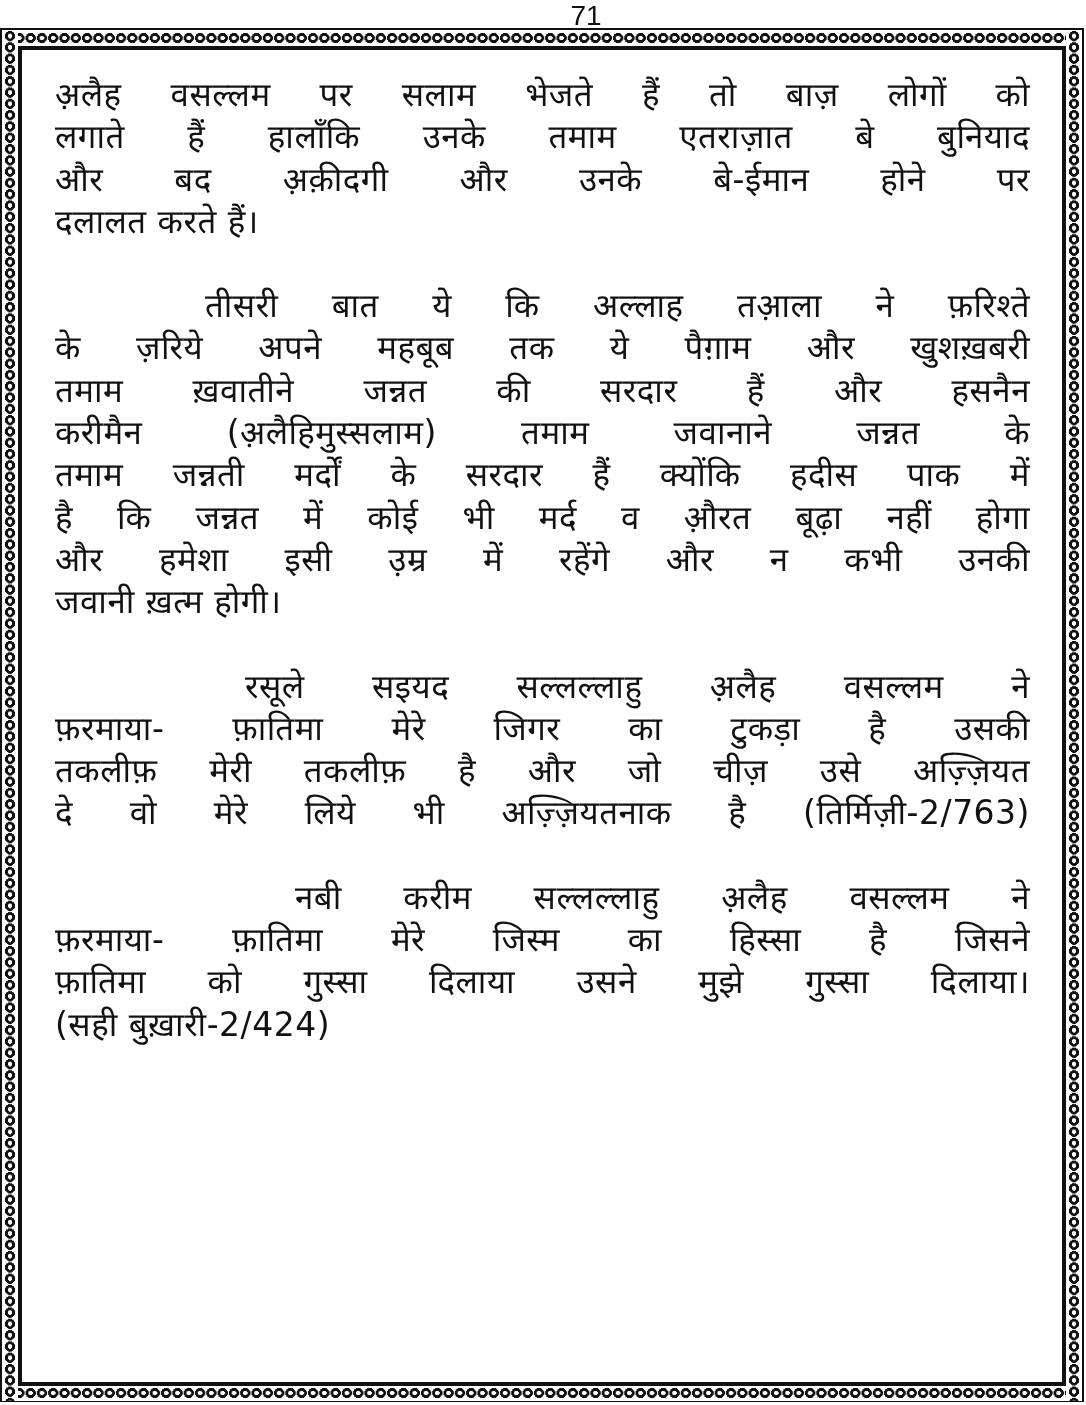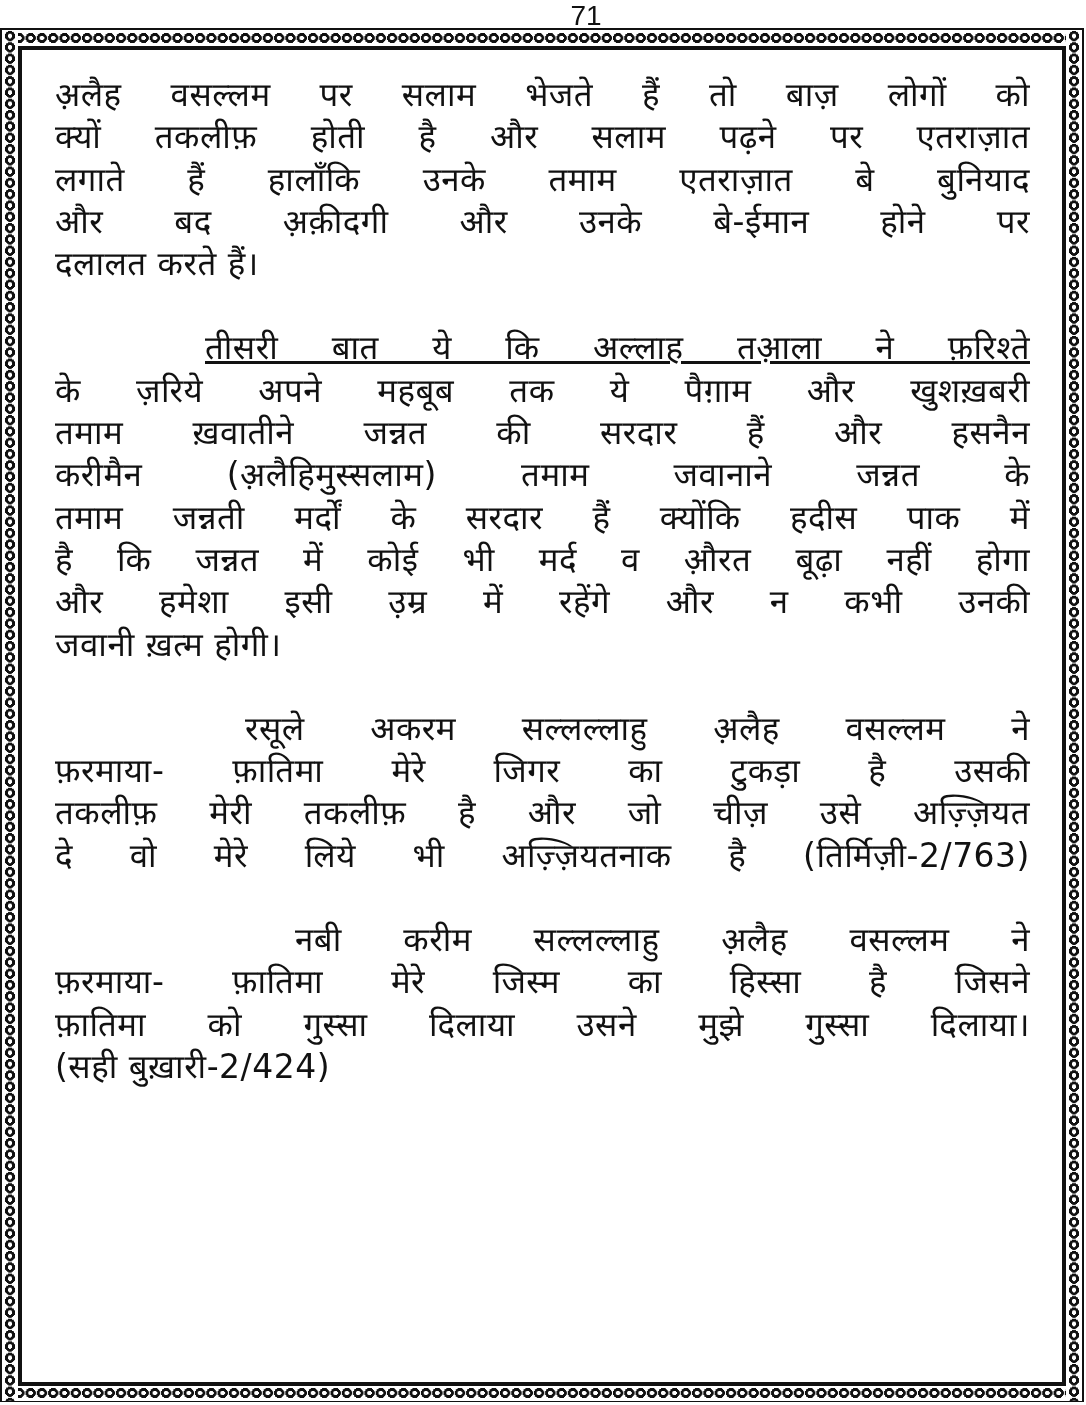--- a/index.html
+++ b/index.html
@@ -17,21 +17,21 @@
       background-size: 16px 11.3px; background-repeat: repeat-y; }
     .chain-top { top: 30px; }
     .chain-bottom { bottom: 4px; }
     .chain-left { left: 2px; }
     .chain-right { right: 4px; }
     .frame-inner { position: absolute; left: 18px; top: 46px; width: 1048px; height: 1340px; border: 4px solid #111; box-sizing: border-box; }
     .content { position: absolute; left: 55px; top: 74px; width: 975px; }
     .para { margin: 0; }
     .line { display: block; font-size: 33px; line-height: 42.3px; height: 42.3px; white-space: nowrap; text-align: justify; text-align-last: justify; letter-spacing: 0.5px; }
     .line.last { text-align-last: left; }
-    .line.indent { padding-left: 150px; text-decoration: underline; }
+    .line.indent { padding-left: 150px; }
     .line.indent2 { padding-left: 190px; }
     .line.indent3 { padding-left: 240px; }
     .line.indent4 { padding-left: 115px; }
     .gap { height: 42px; }
   </style>
 </head>
 <body>
 
 <div class="page-number">71</div>
 
@@ -39,21 +39,20 @@
 <div class="chain h chain-top"></div>
 <div class="chain h chain-bottom"></div>
 <div class="chain v chain-left"></div>
 <div class="chain v chain-right"></div>
 <div class="frame-inner"></div>
 
 <div class="content">
 
   <div class="para">
     <span class="line">अ़लैह वसल्लम पर सलाम भेजते हैं तो बाज़ लोगों को</span>
-    <span class="line">क्यों तकलीफ़ होती है और सलाम पढ़ने पर एतराज़ात</span>
     <span class="line">लगाते हैं हालाँकि उनके तमाम एतराज़ात बे बुनियाद</span>
     <span class="line">और बद अ़क़ीदगी और उनके बे-ईमान होने पर</span>
     <span class="line last">दलालत करते हैं।</span>
   </div>
 
   <div class="gap"></div>
 
   <div class="para">
     <span class="line indent">तीसरी बात ये कि अल्लाह तआ़ला ने फ़रिश्ते</span>
     <span class="line">के ज़रिये अपने महबूब तक ये पैग़ाम और खुशख़बरी</span>
@@ -61,21 +60,21 @@
     <span class="line">करीमैन (अ़लैहिमुस्सलाम) तमाम जवानाने जन्नत के</span>
     <span class="line">तमाम जन्नती मर्दों के सरदार हैं क्योंकि हदीस पाक में</span>
     <span class="line">है कि जन्नत में कोई भी मर्द व औ़रत बूढ़ा नहीं होगा</span>
     <span class="line">और हमेशा इसी उ़म्र में रहेंगे और न कभी उनकी</span>
     <span class="line last">जवानी ख़त्म होगी।</span>
   </div>
 
   <div class="gap"></div>
 
   <div class="para">
-    <span class="line indent2">रसूले अकरम सल्लल्लाहु अ़लैह वसल्लम ने</span>
+    <span class="line indent2">रसूले सइयद सल्लल्लाहु अ़लैह वसल्लम ने</span>
     <span class="line">फ़रमाया- फ़ातिमा मेरे जिगर का टुकड़ा है उसकी</span>
     <span class="line">तकलीफ़ मेरी तकलीफ़ है और जो चीज़ उसे अज़्ज़ियत</span>
     <span class="line">दे वो मेरे लिये भी अज़्ज़ियतनाक है (तिर्मिज़ी-2/763)</span>
   </div>
 
   <div class="gap"></div>
 
   <div class="para">
     <span class="line indent3">नबी करीम सल्लल्लाहु अ़लैह वसल्लम ने</span>
     <span class="line">फ़रमाया- फ़ातिमा मेरे जिस्म का हिस्सा है जिसने</span>

